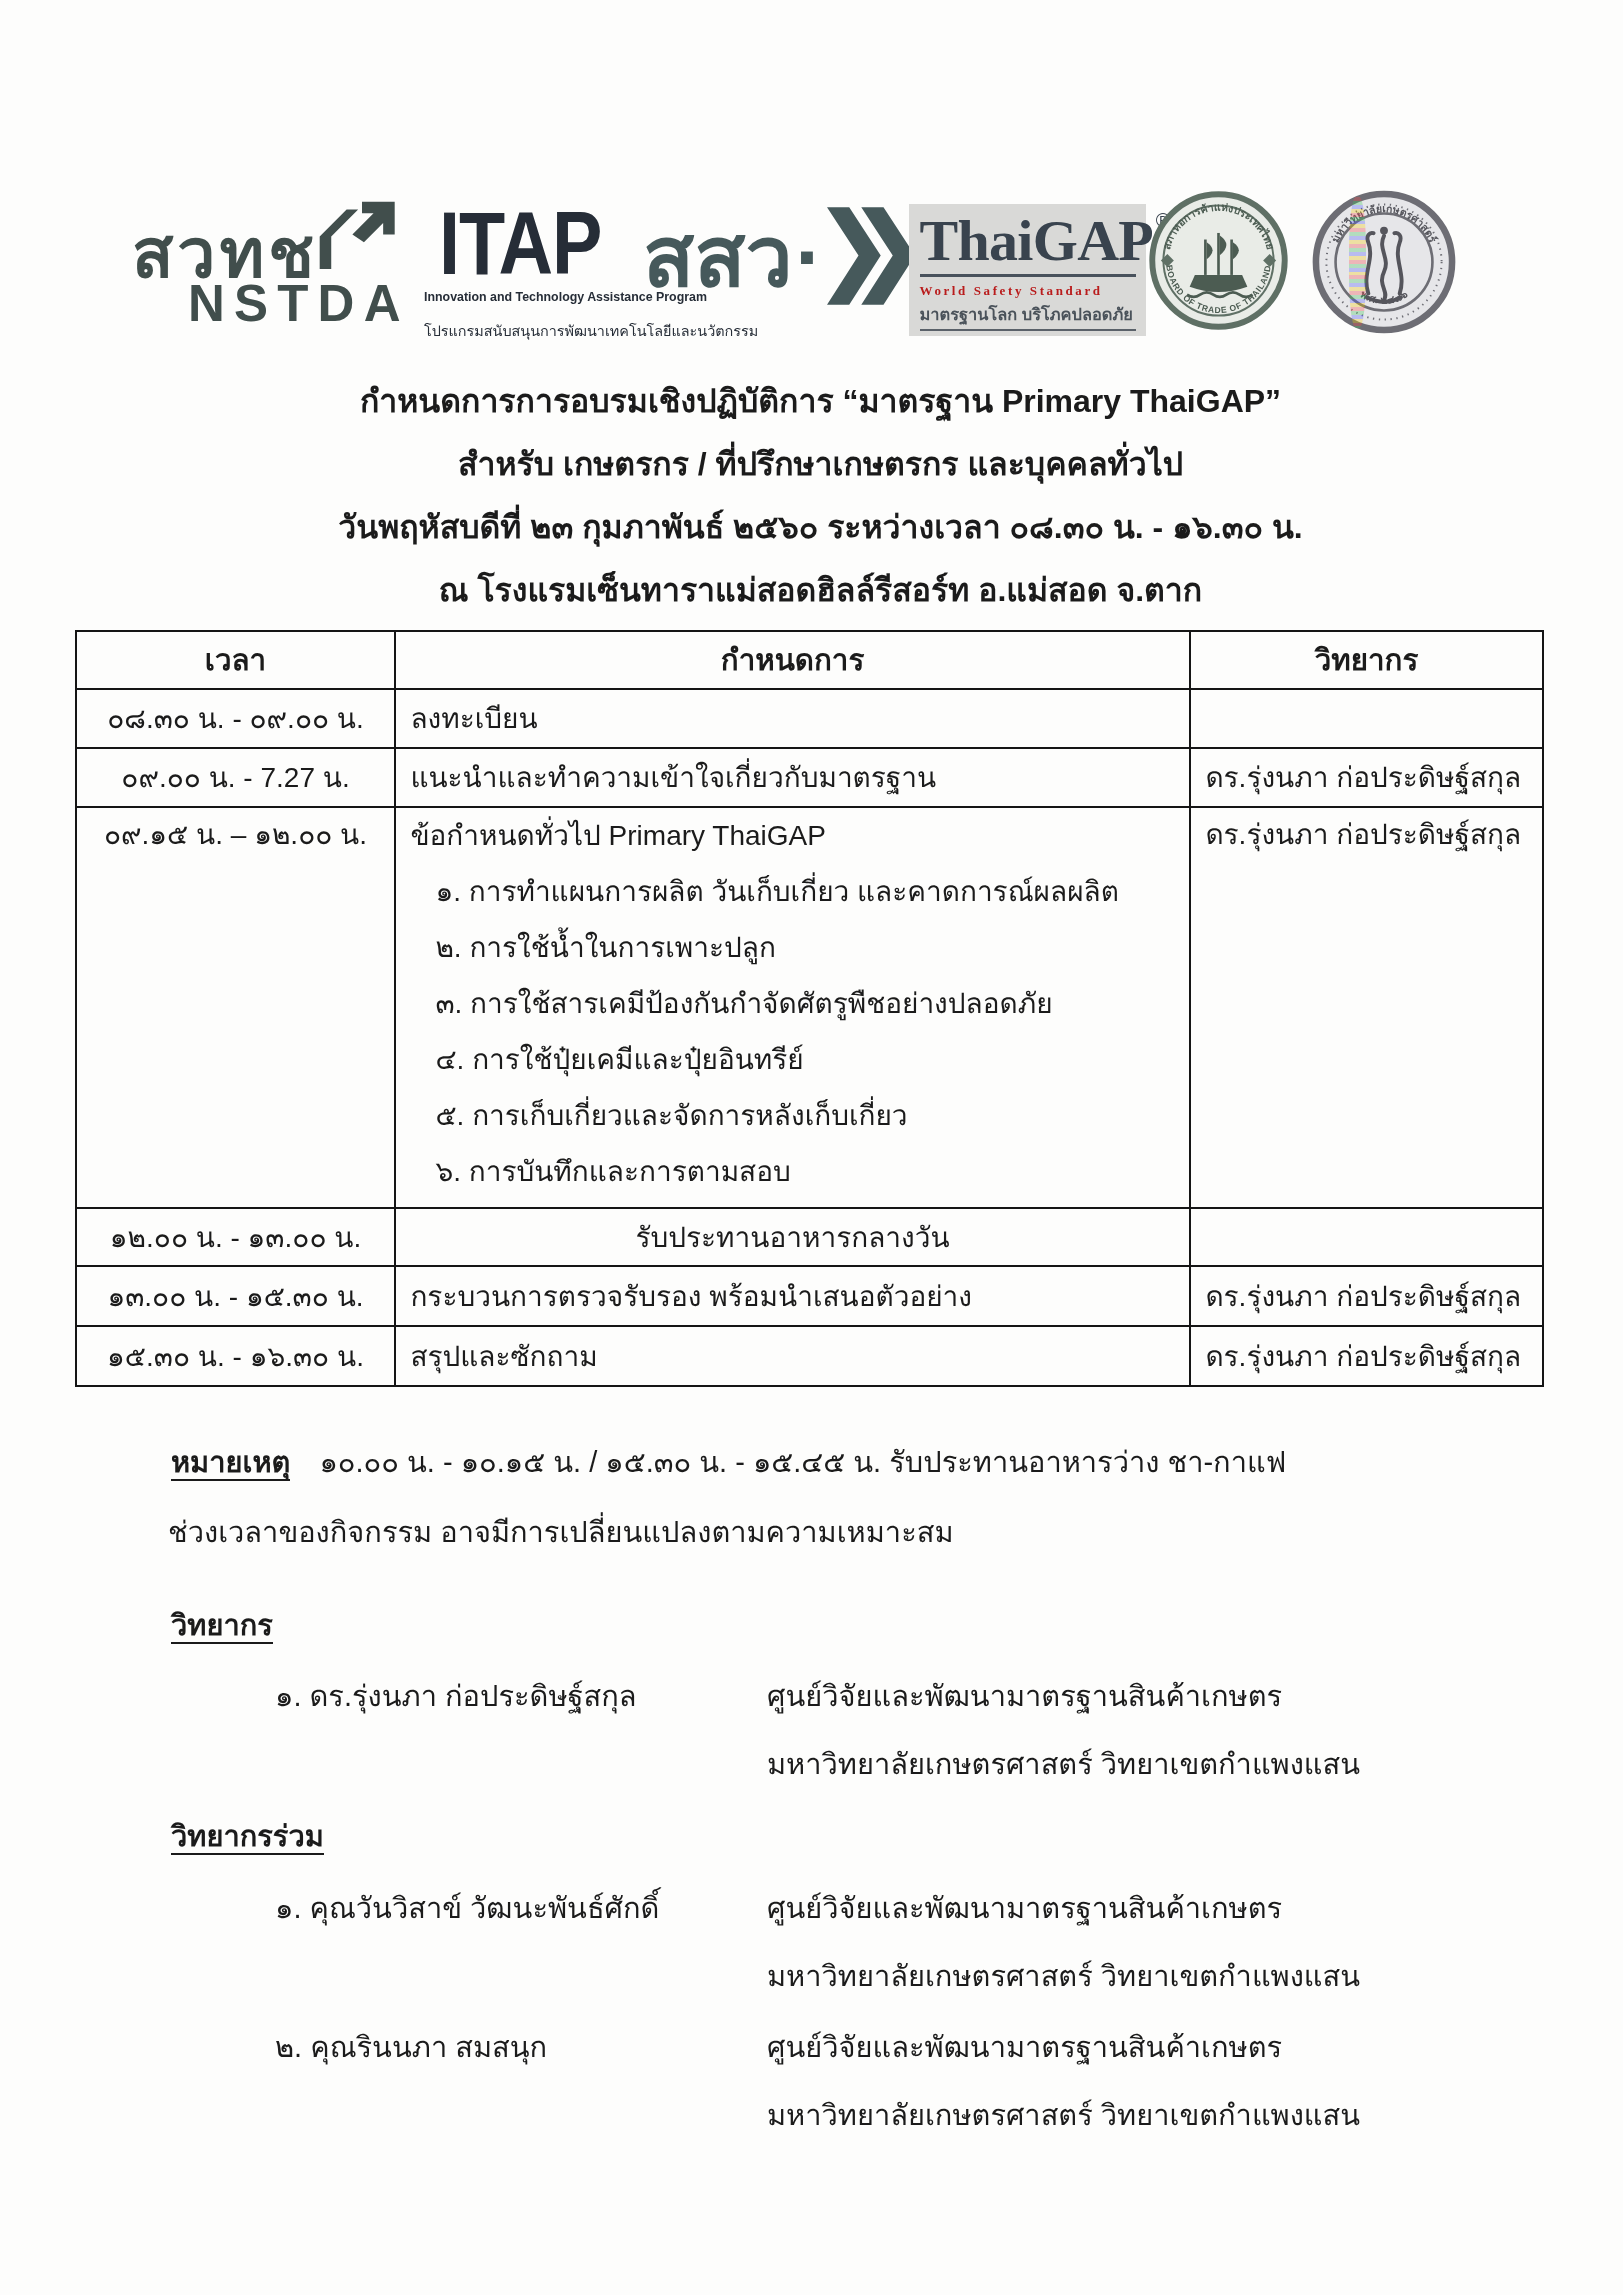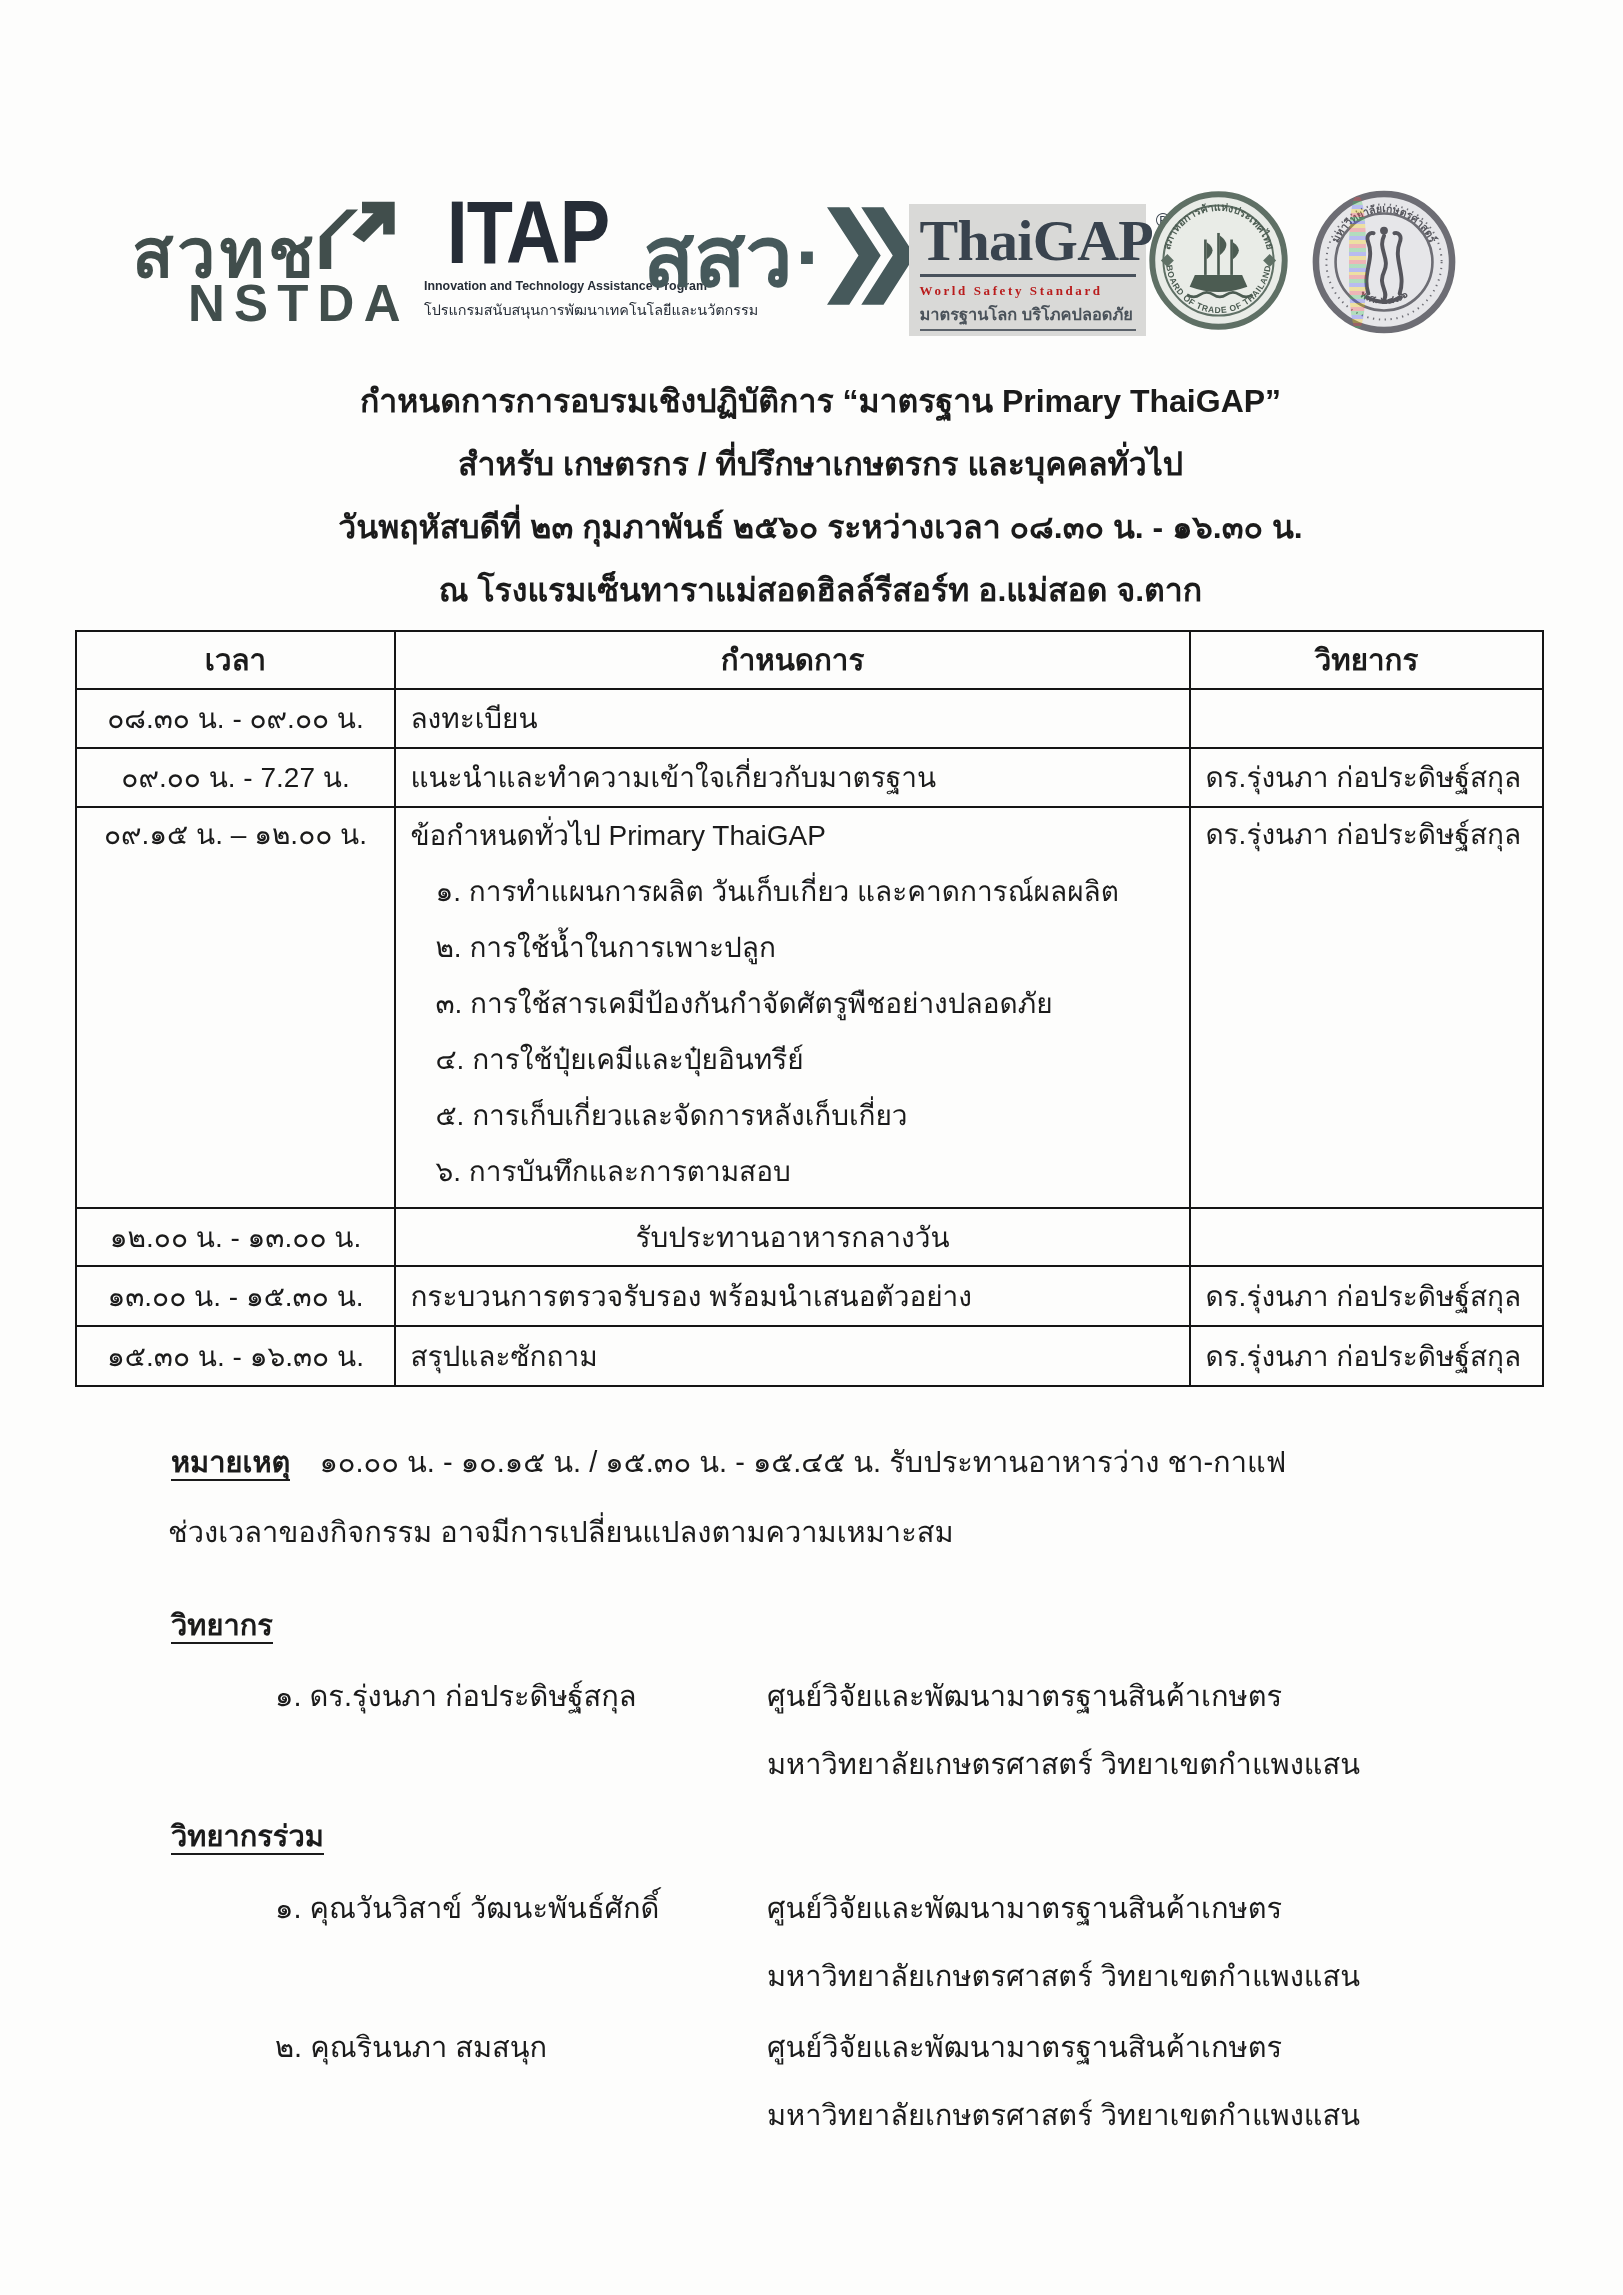--- a/index.html
+++ b/index.html
@@ -7,24 +7,24 @@
     position:relative;width:1623px;height:2295px;background:#fdfdfc;
     font-family:"Liberation Sans","DejaVu Sans",sans-serif;color:#1e1e1e;
     overflow:hidden;margin:0 auto;
   }
   .abs{position:absolute;}
   
   .logo-nstda{left:128px;top:196px;width:295px;height:131px;color:#414e4c;}
   .nstda-thai{position:absolute;left:3.9px;top:25px;font-size:68px;font-weight:bold;letter-spacing:3.9px;line-height:65px;}
   .nstda-latin{position:absolute;left:60px;top:84px;font-size:51px;font-weight:bold;letter-spacing:9.2px;line-height:48px;}
   .nstda-chevrons{position:absolute;left:185px;top:0px;}
-  .logo-itap{left:424px;top:189px;width:200px;text-align:right;color:#262d37;}
+  .logo-itap{left:424px;top:200px;width:200px;text-align:left;color:#262d37;}
   .itap-word{font-size:89px;font-weight:800;line-height:86px;letter-spacing:-1.3px;transform:scaleX(.85);transform-origin:center;}
   .itap-cap-en{font-size:12.4px;font-weight:bold;white-space:nowrap;margin-top:3.9px;}
-  .itap-cap-th{font-size:14.4px;white-space:nowrap;margin-top:5px;}
+  .itap-cap-th{font-size:14.4px;white-space:nowrap;margin-top:15px;}
   .logo-osmep{left:643px;top:208px;height:98px;display:flex;align-items:center;color:#46595b;}
   .osmep-text{font-size:84px;font-weight:bold;line-height:92px;}
   .osmep-dot{font-size:84px;font-weight:bold;line-height:72px;margin:0 3.9px 0 2.6px;}
   .logo-thaigap{left:909px;top:204px;width:216px;background:#d9d9d7;padding:6.5px 10.5px 5.2px 10.5px;color:#39434e;}
   .tg-row{display:flex;align-items:flex-start;}
   .tg-word{font-family:"Liberation Serif","DejaVu Serif",serif;font-size:58px;font-weight:bold;line-height:60px;letter-spacing:-0.7px;}
   .tg-reg{font-size:19.6px;line-height:19.6px;margin-left:2.6px;}
   .tg-rule{border:none;border-top:3.9px solid #49525c;margin:3.9px 0 5.2px 0;}
   .tg-en{font-family:"Liberation Serif","DejaVu Serif",serif;font-size:13px;font-weight:bold;letter-spacing:2.6px;color:#b91c1c;white-space:nowrap;}
   .tg-th{font-size:16.4px;font-weight:bold;color:#4a525a;margin-top:2.6px;white-space:nowrap;border-bottom:2px solid #5a6169;padding-bottom:2px;}

